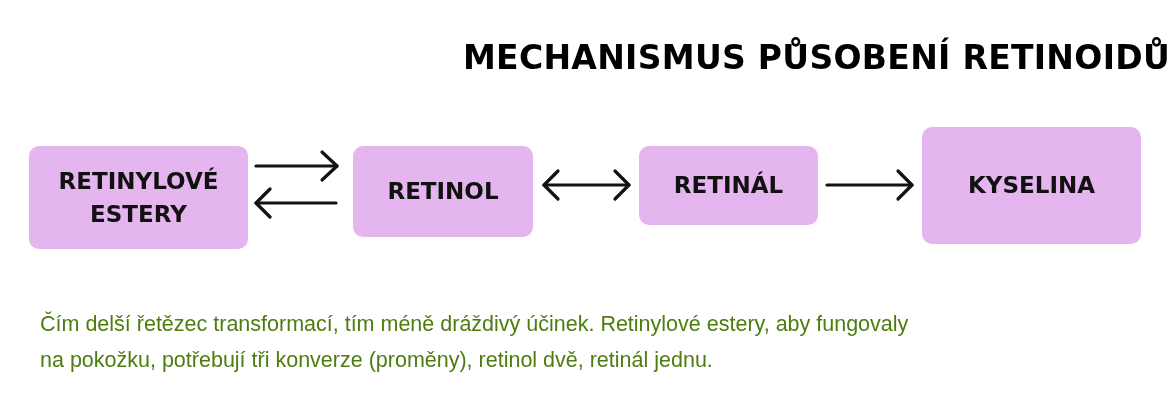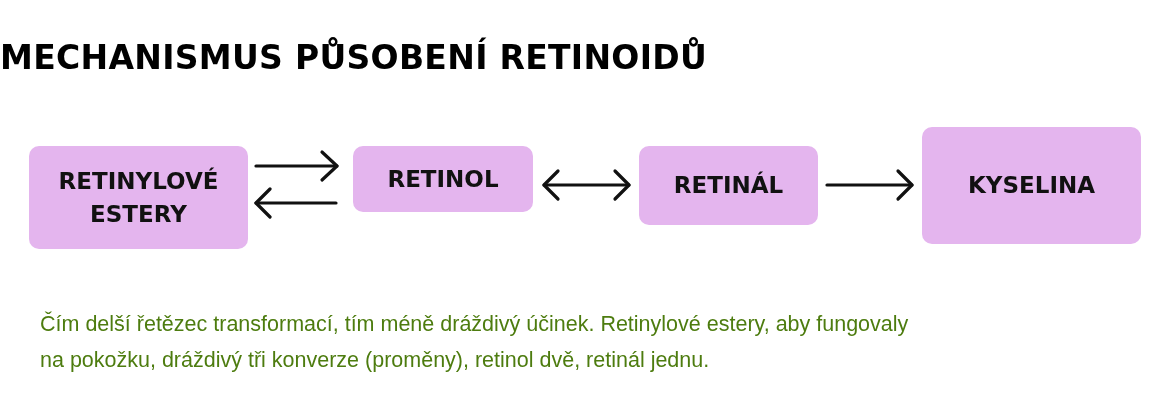--- a/index.html
+++ b/index.html
@@ -1,33 +1,33 @@
 <!DOCTYPE html>
 <html><head>
 <meta charset="utf-8">
 <style>
   html, body { margin: 0; padding: 0; }
   body {
     width: 1170px; height: 418px; background: #ffffff; position: relative; overflow: hidden;
     font-family: "DejaVu Sans", "Liberation Sans", sans-serif; color: #111111;
   }
   .title {
-    position: absolute; left: 0; top: 38px; width: 1170px; text-align: left;
+    position: absolute; left: 0; top: 38px; width: 1170px; text-align: right;
     font-family: "DejaVu Sans", sans-serif; font-weight: bold; font-size: 33px;
     letter-spacing: 0.3px; color: #000;
   }
   .box {
     position: absolute; background: #e4b5ee; border-radius: 10px;
     display: flex; align-items: center; justify-content: center; text-align: center;
     font-family: "DejaVu Sans", sans-serif; font-weight: bold; font-size: 23px; line-height: 33px;
     color: #111;
   }
   .box span { display: block; }
   #box1 { left: 29px; top: 146px; width: 219px; height: 103px; }
-  #box2 { left: 353px; top: 146px; width: 180px; height: 66px; }
+  #box2 { left: 353px; top: 146px; width: 180px; height: 91px; }
   #box3 { left: 639px; top: 146px; width: 179px; height: 79px; border-radius: 10px; }
   #box4 { left: 922px; top: 127px; width: 219px; height: 117px; }
   svg.arrows { position: absolute; left: 0; top: 0; }
   .desc {
     position: absolute; left: 40px; top: 306px; width: 1110px;
     font-family: "Liberation Sans", sans-serif; font-size: 21.5px; line-height: 36px; color: #4d7c0f;
   }
 </style>
 </head>
 <body>
@@ -76,14 +76,14 @@
 
     <g>
       <line x1="827" y1="185" x2="912" y2="185"></line>
       <polyline points="898,171 912,185 898,199"></polyline>
     </g>
   </g>
 </svg>
 
 <div class="desc">
   <div>Čím delší řetězec transformací, tím méně dráždivý účinek. Retinylové estery, aby fungovaly</div>
-  <div>na pokožku, dráždivý tři konverze (proměny), retinol dvě, retinál jednu.</div>
+  <div>na pokožku, potřebují tři konverze (proměny), retinol dvě, retinál jednu.</div>
 </div>
 
 </body></html>

